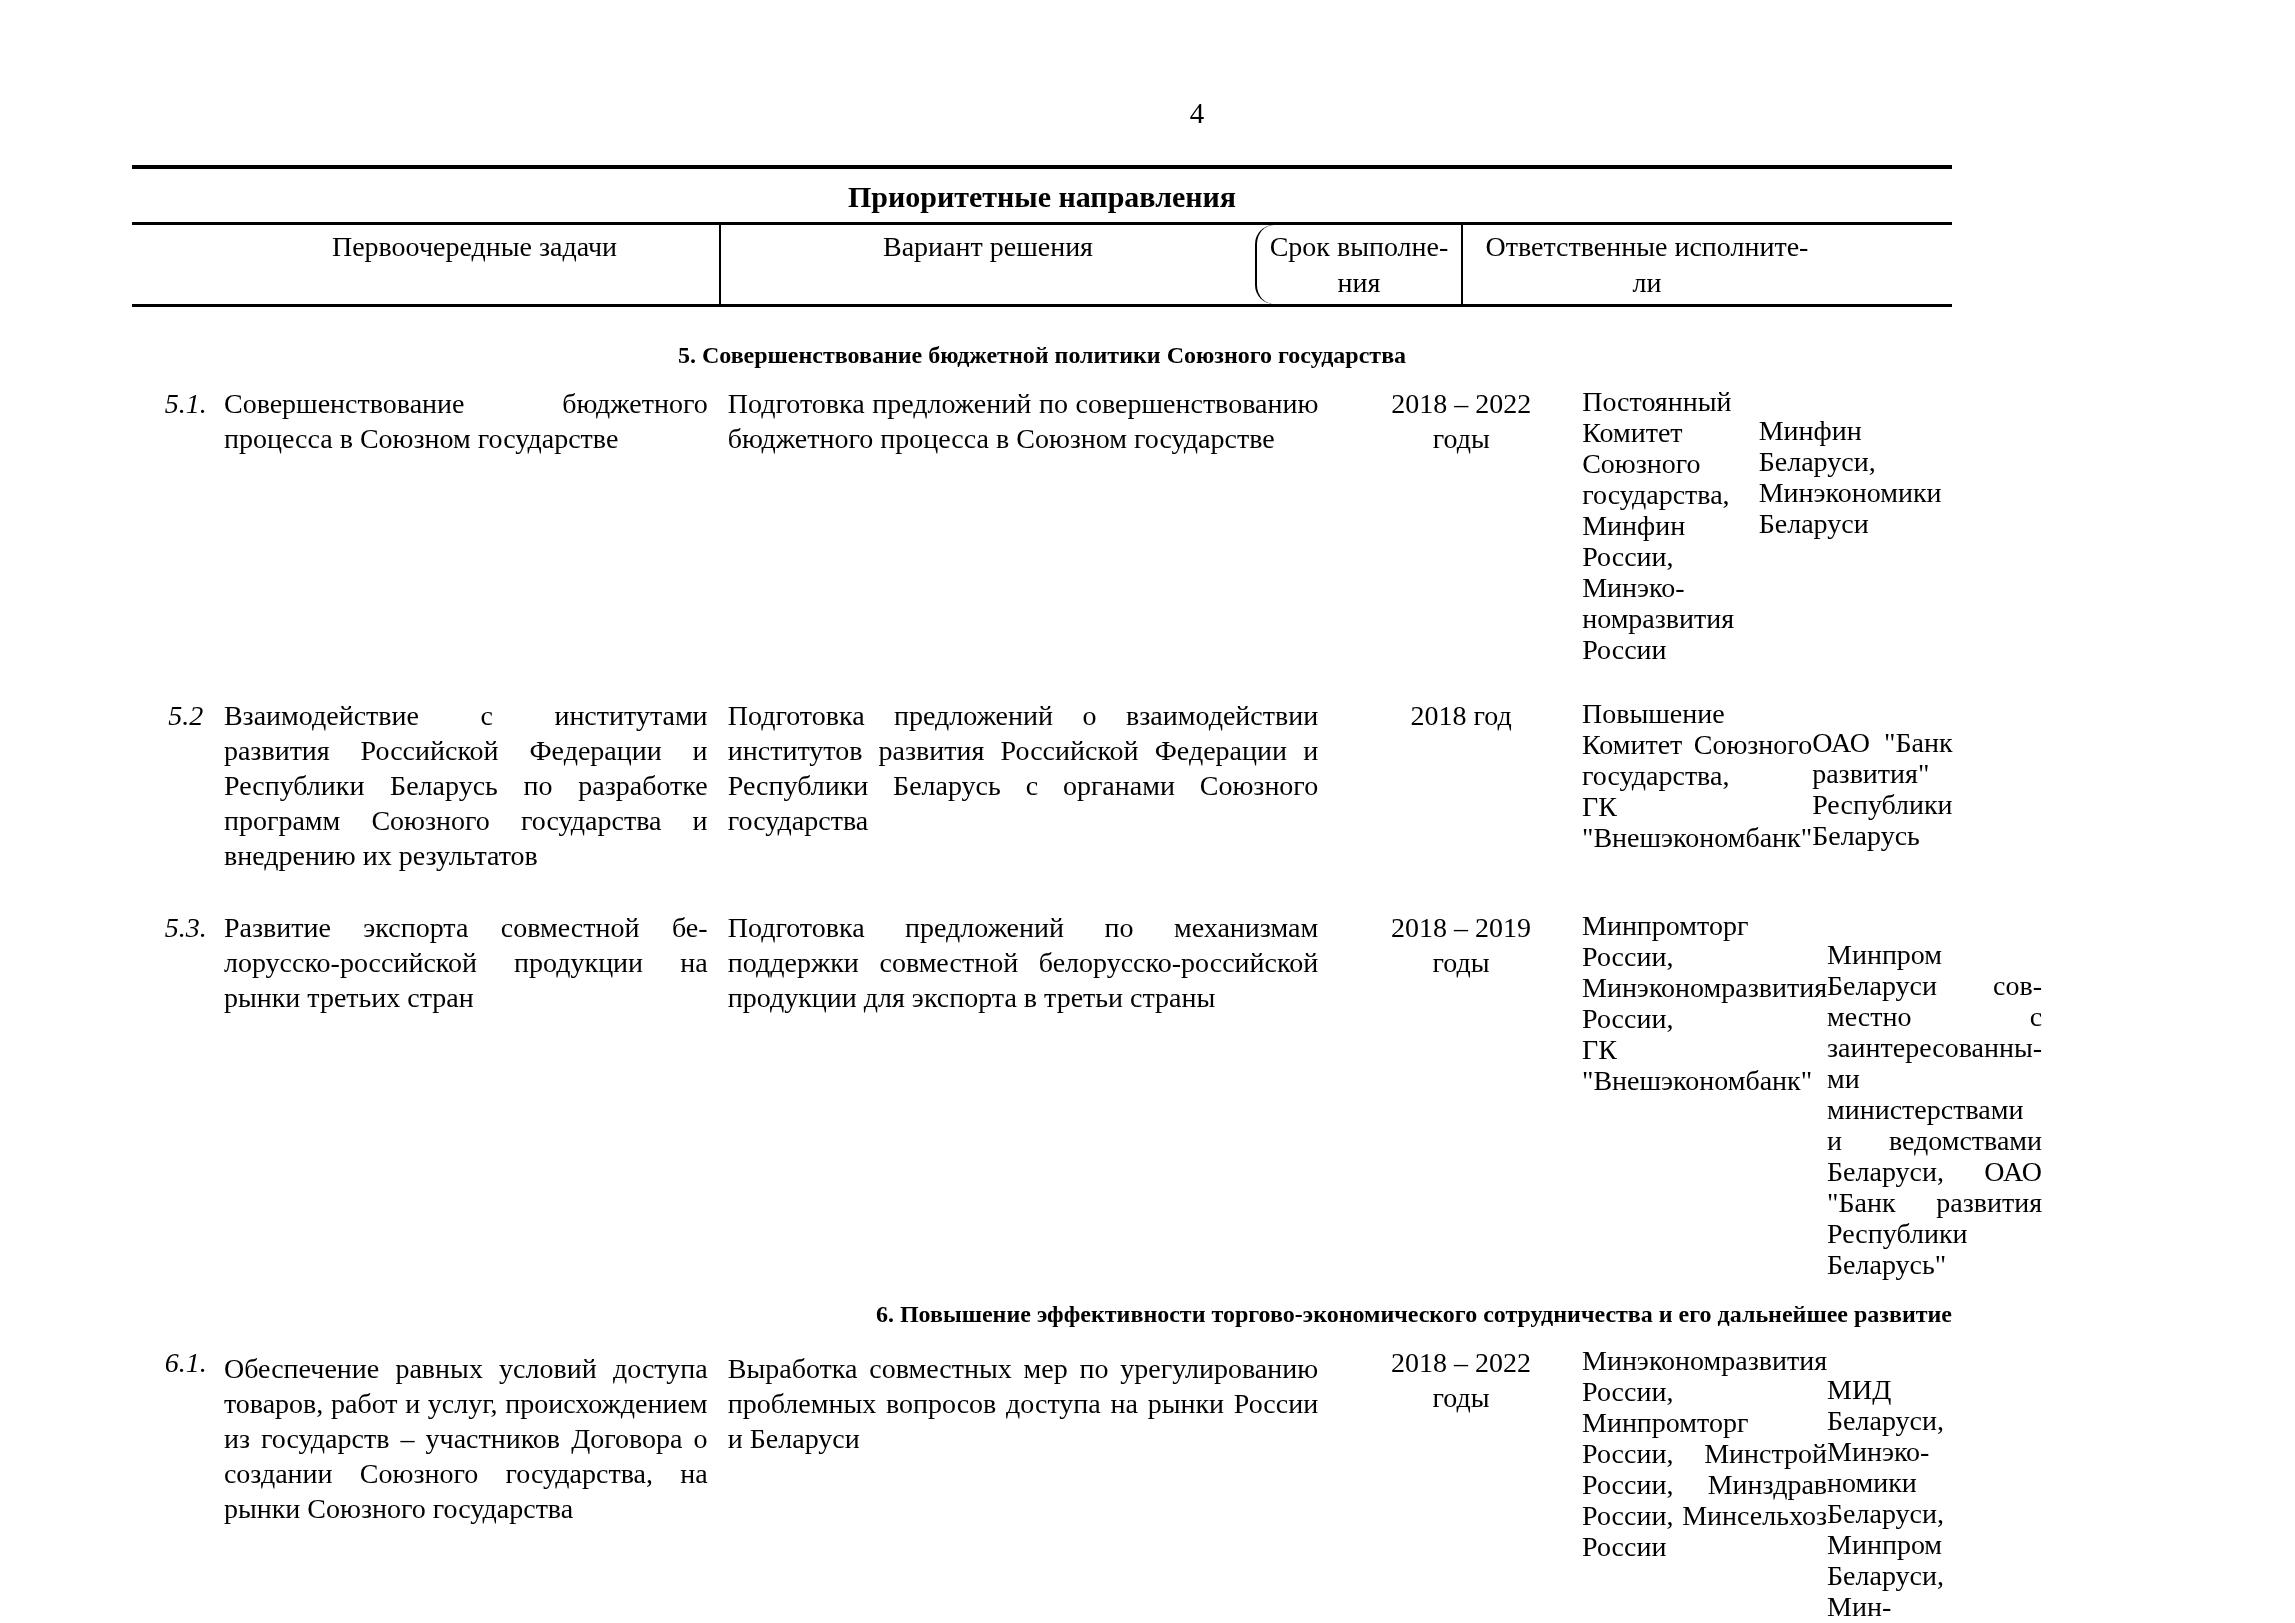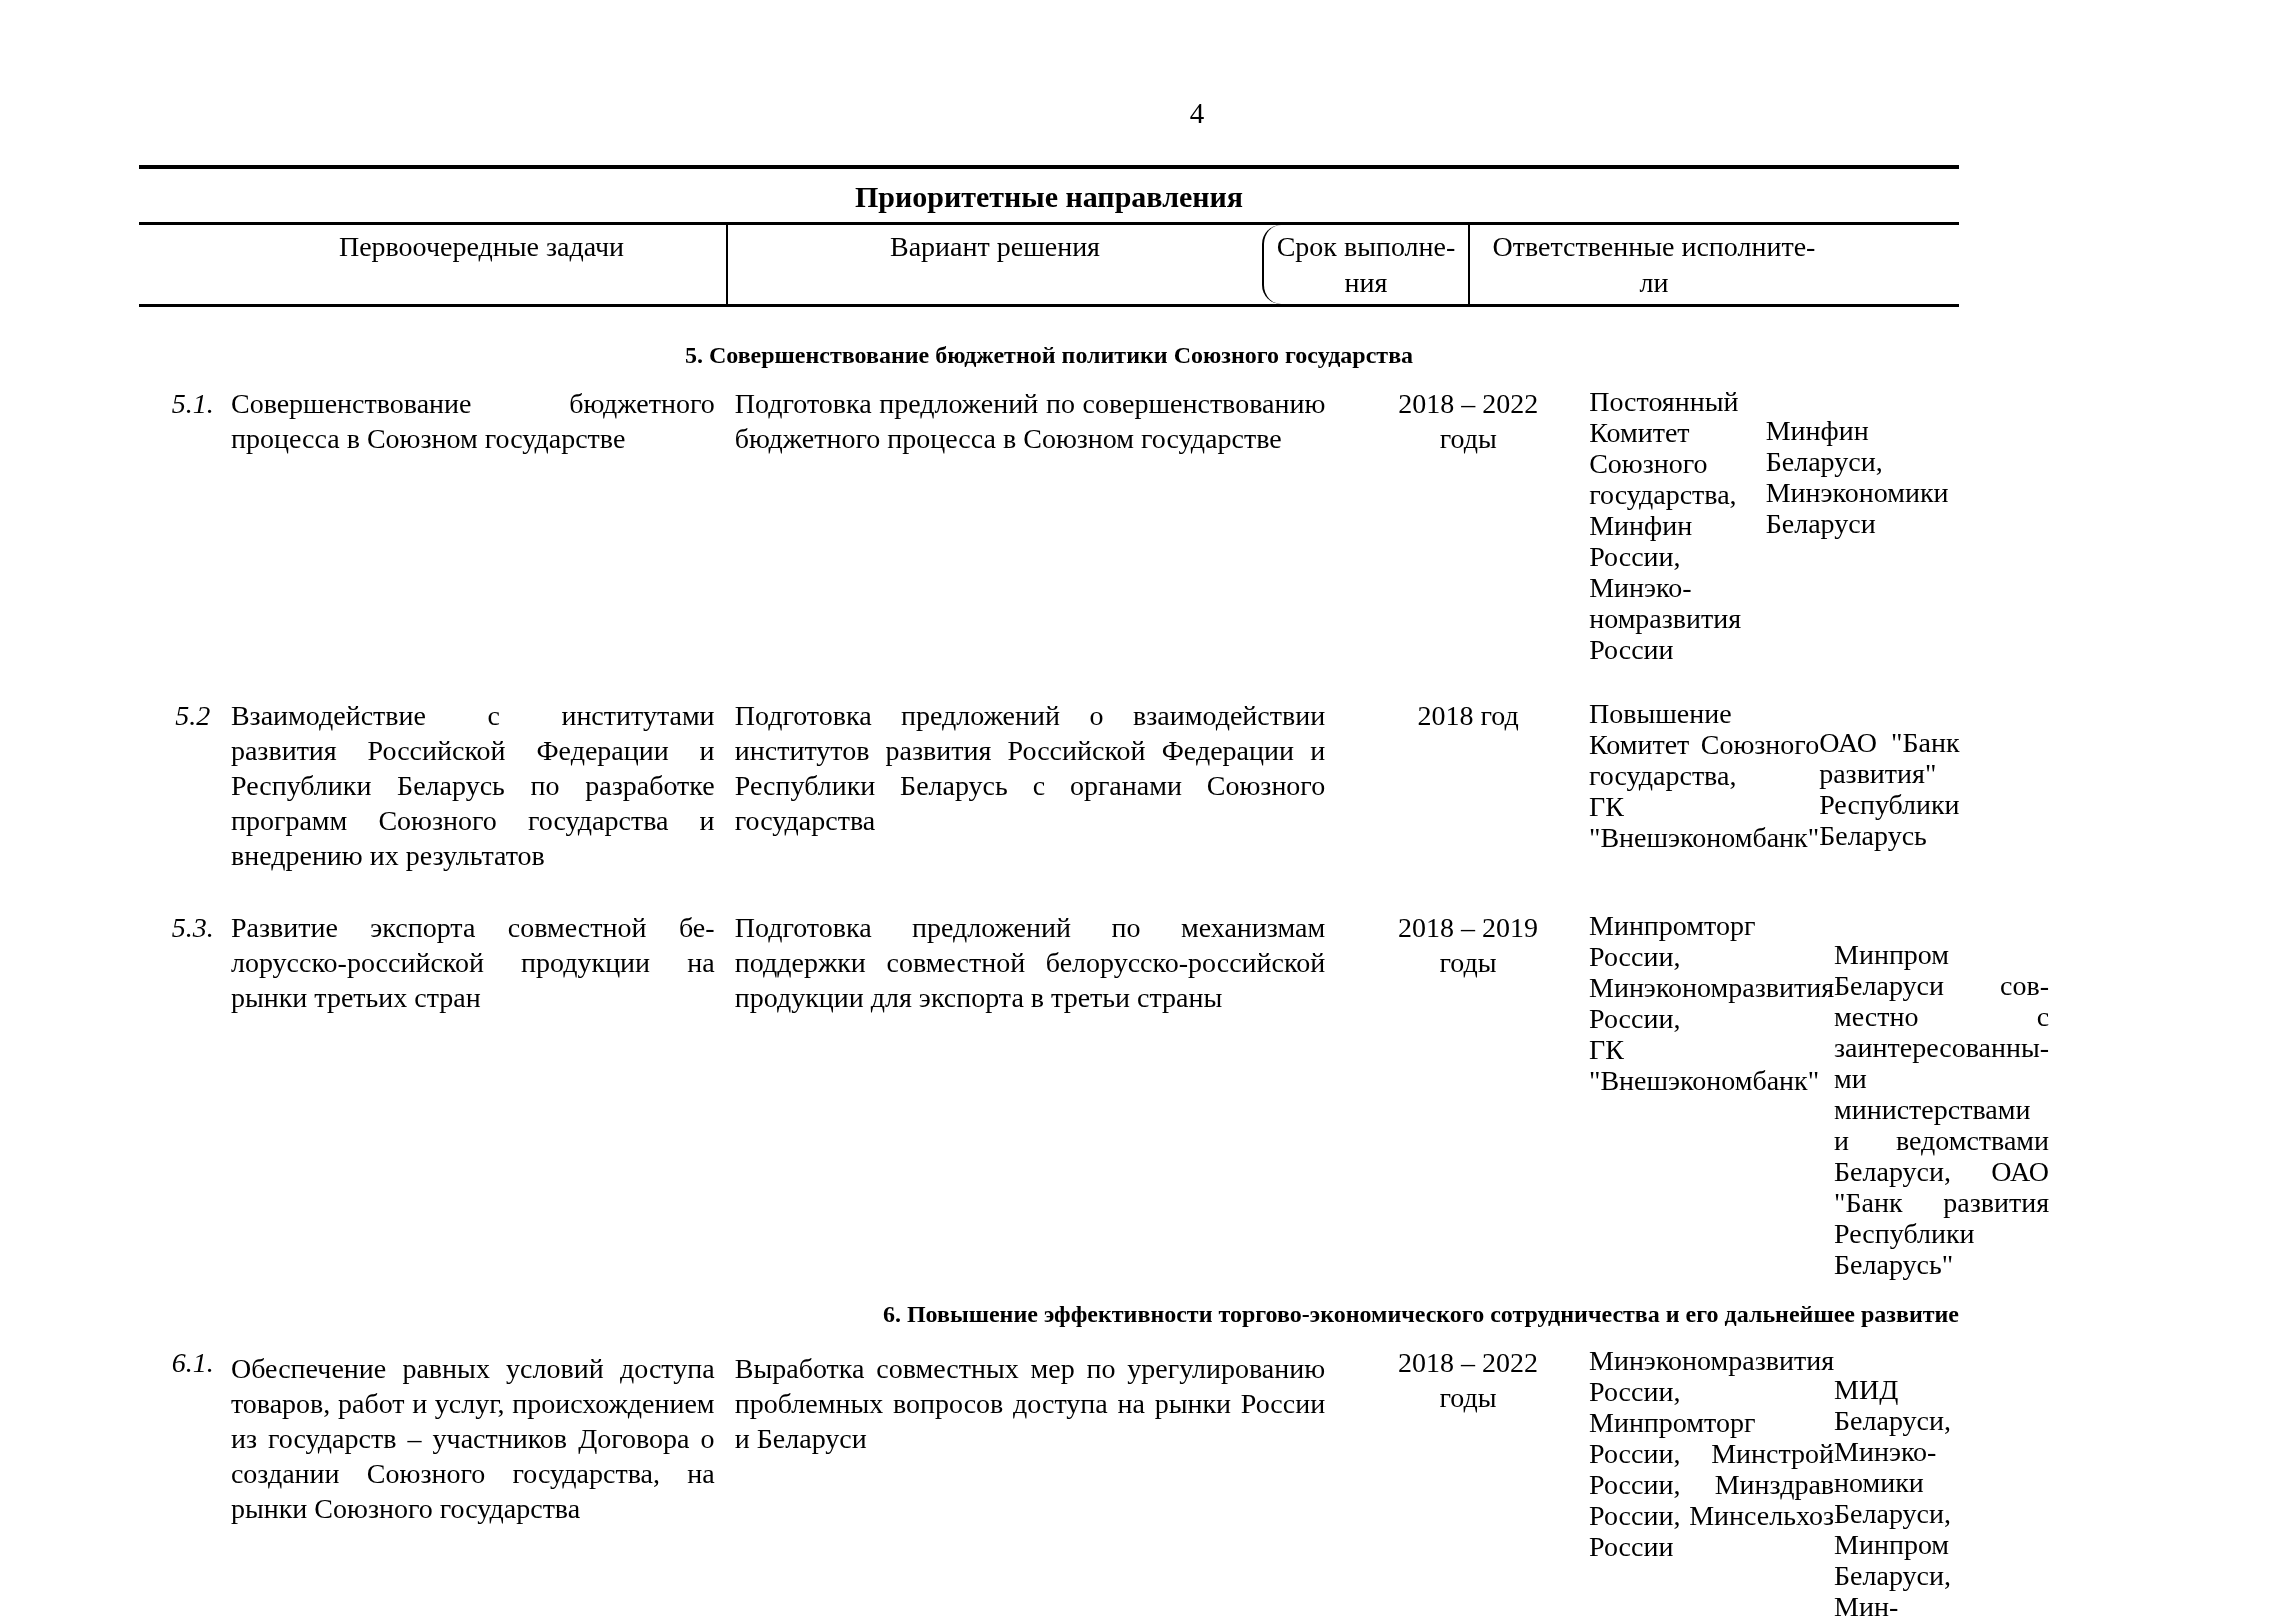--- a/index.html
+++ b/index.html
@@ -9,21 +9,21 @@
     background:#ffffff;
     font-family:"Liberation Serif","DejaVu Serif",serif;
     font-size:28px; color:#000;
     overflow:hidden;
   }
   .page-number {
     position:absolute; top:97px; left:0; width:100%;
     box-sizing:border-box; padding-left:99px;
     text-align:center; font-size:29px;
   }
-  .content { position:absolute; left:139px; top:0; width:1820px; }
+  .content { position:absolute; left:132px; top:0; width:1820px; }
   .spacer-top { height:165px; }
   .rule { height:3.9px; background:#000; }
   .doc-title {
     font-size:30px; font-weight:bold; text-align:center;
     line-height:37px; padding:9.2px 0 6.5px;
   }
   .thead {
     display:flex; align-items:stretch;
     border-top:3.9px solid #000; border-bottom:3.9px solid #000;
   }

